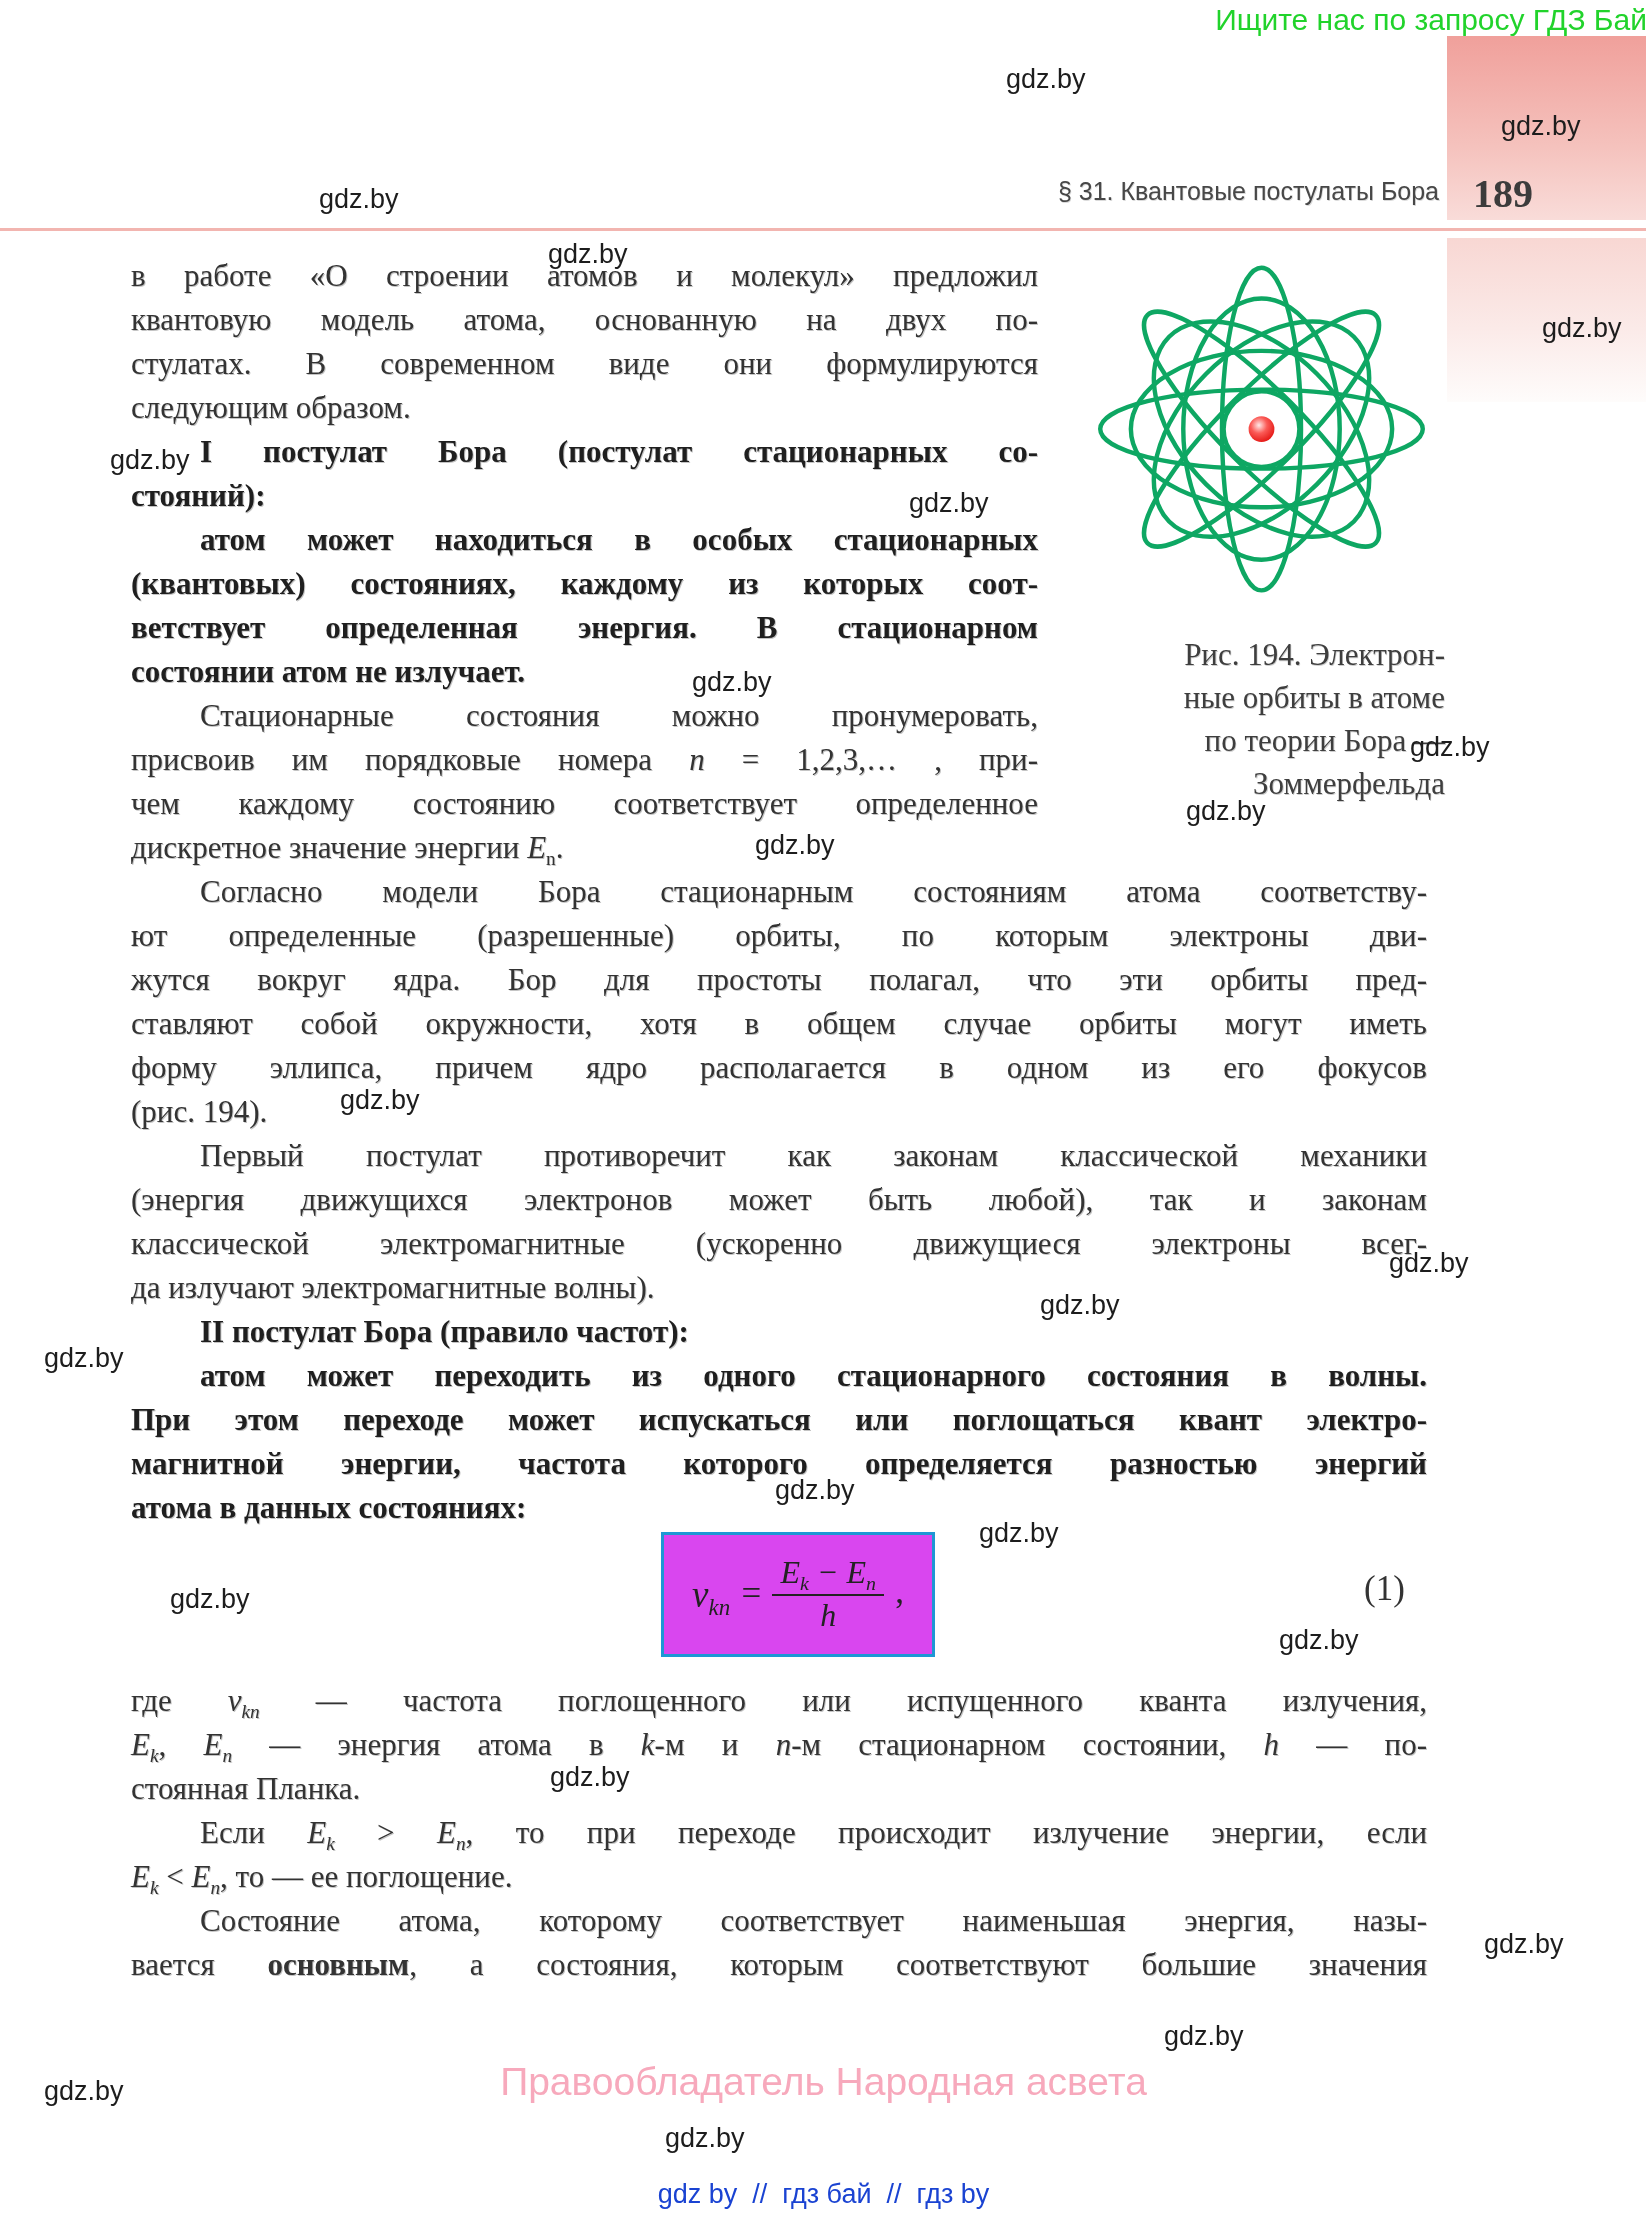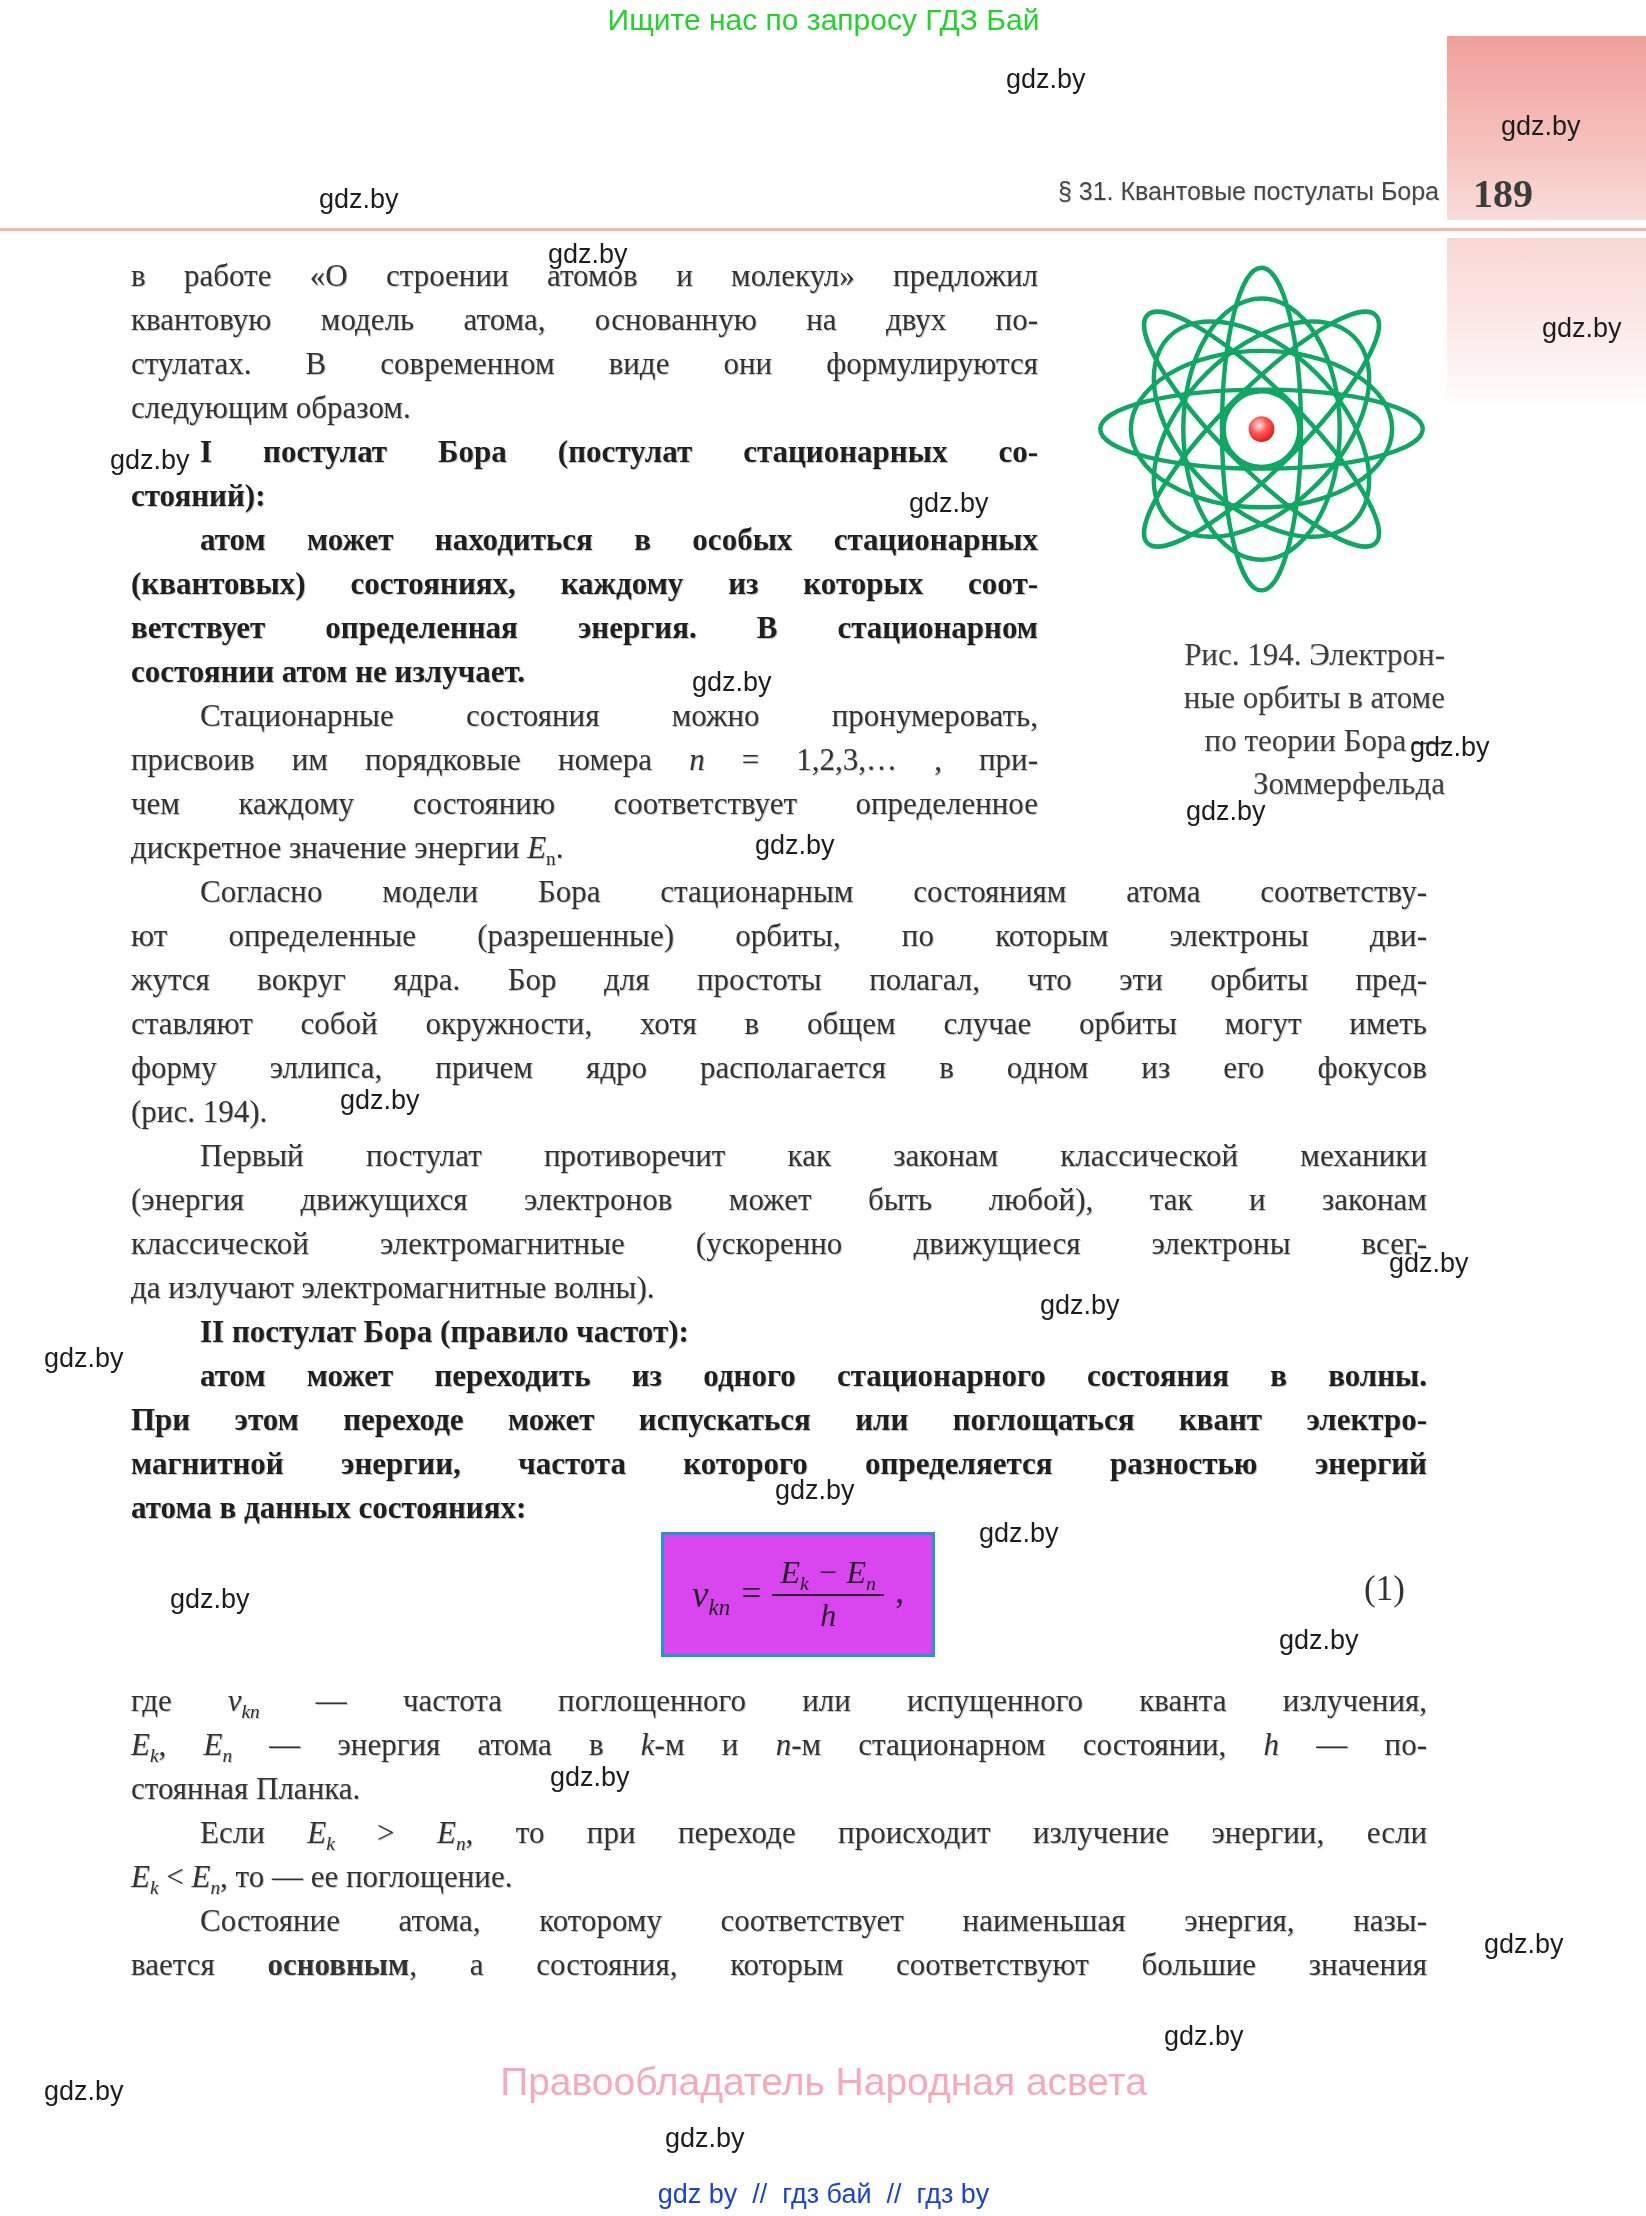--- a/index.html
+++ b/index.html
@@ -1,19 +1,19 @@
 <!DOCTYPE html>
 <html style="font-size:13px"><head>
 <meta charset="utf-8">
 <style>
   html,body{margin:0;padding:0;background:#fff;}
   .page{position:relative;width:1647px;height:2216px;background:#ffffff;overflow:hidden;
         font-family:"Liberation Serif",serif;color:#333;}
   
-  .promo-top{position:absolute;top:3.2px;left:0;width:100%;text-align:center;
+  .promo-top{position:absolute;top:3.2px;left:0;width:100%;text-align:right;
              font-family:"Liberation Sans",sans-serif;font-size:30px;font-weight:500;}
   
   .header-title{position:absolute;top:177px;left:0;width:1439px;text-align:right;
                 font-family:"Liberation Sans",sans-serif;font-size:25px;color:#474747;
                 text-shadow:0.8px 0.8px 0 rgba(150,150,150,.35);}
   .page-number{position:absolute;top:170px;left:1473px;
                font-family:Liberation Serif, serif;font-size:40px;font-weight:bold;color:#3c3c3c;}
   .divider{position:absolute;top:228px;left:0;width:1647px;height:3.2px;background:#f2b5b0;}
   .pinkbox1{position:absolute;left:1447px;top:36px;width:200px;height:184px;
             background:linear-gradient(180deg,#f0a09b 0%,#f5c2bd 60%,#f9dcd9 100%);}

